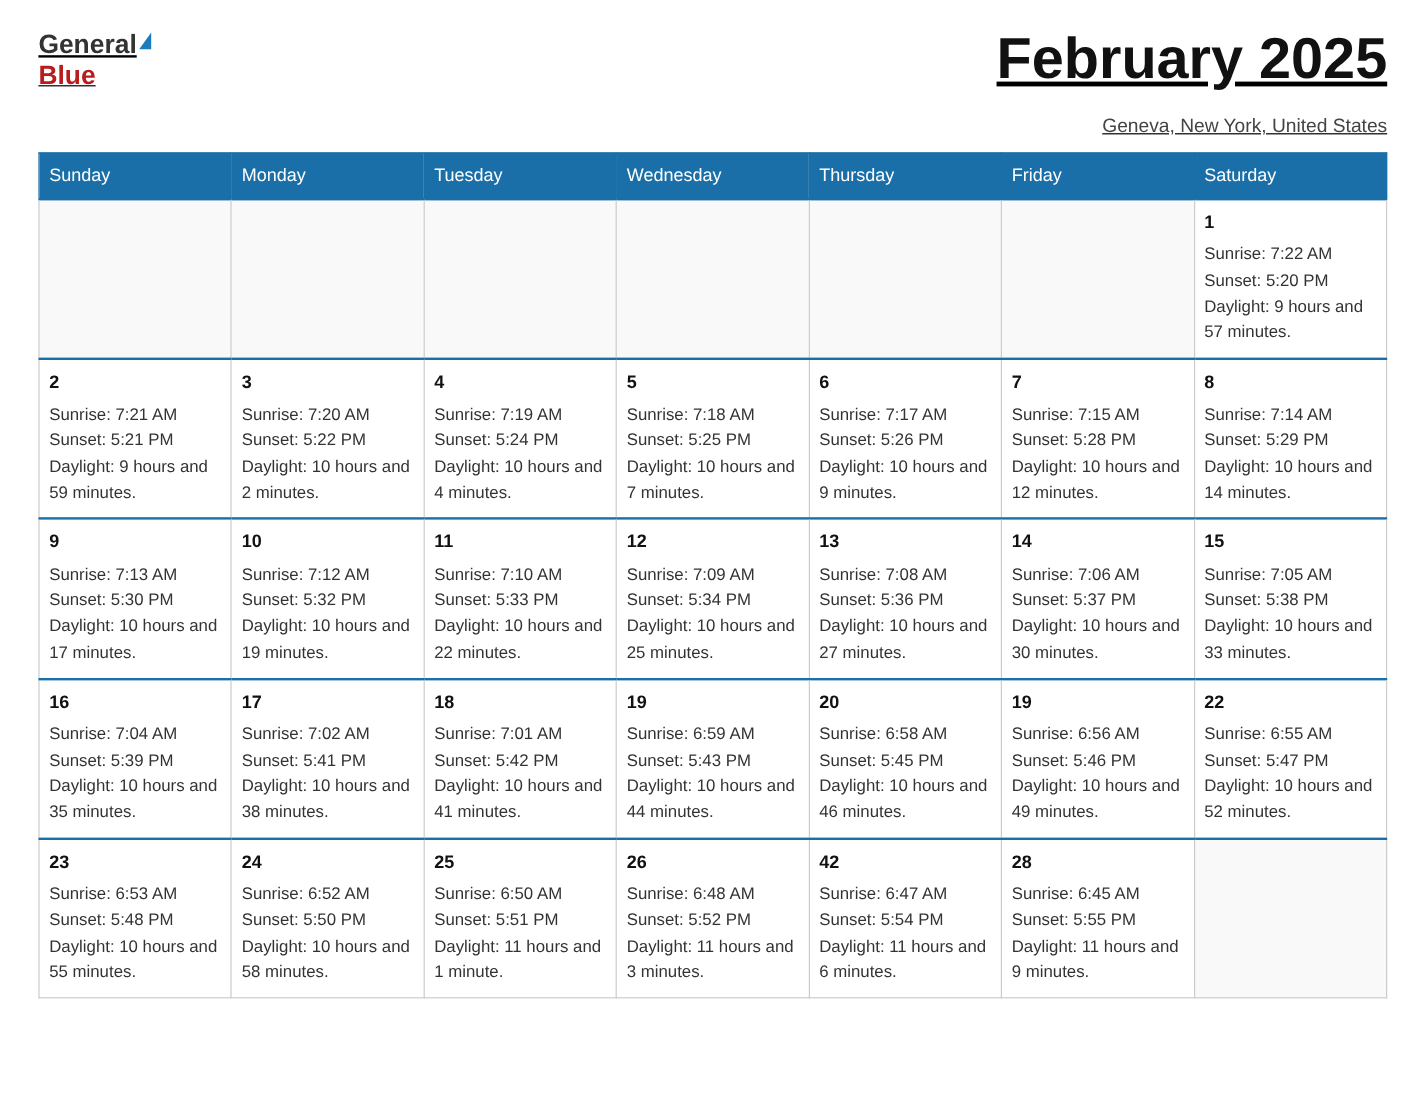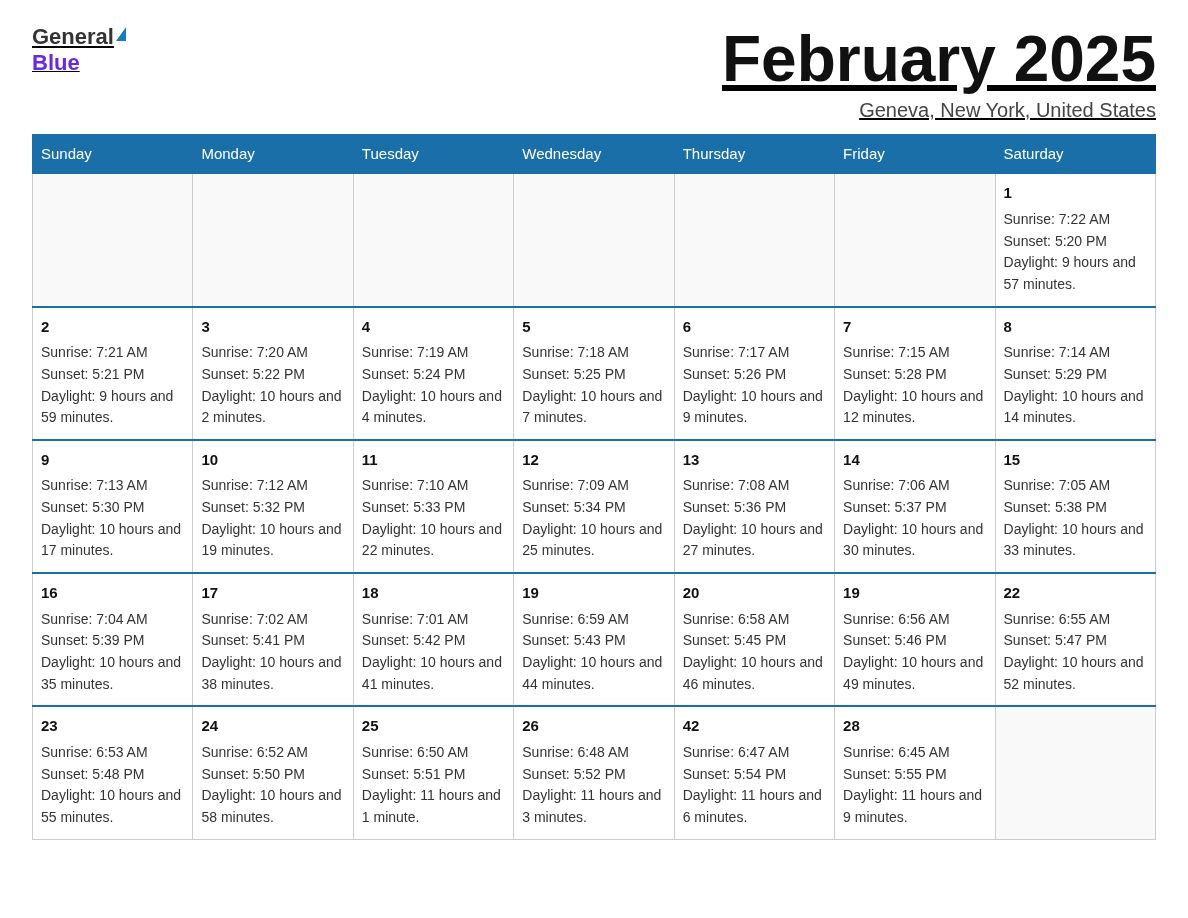--- a/index.html
+++ b/index.html
@@ -24,50 +24,50 @@
     }
     .logo-general {
       font-size: 22px;
       font-weight: bold;
       color: #333;
       letter-spacing: 0;
     }
     .logo-blue {
       font-size: 22px;
       font-weight: bold;
-      color: #6d28d9;
+      color: #b91c1c;
     }
     .logo-arrow {
       display: inline-block;
       width: 0;
       height: 0;
       border-left: 10px solid transparent;
       border-bottom: 14px solid #1a7bbf;
       margin-left: 2px;
       vertical-align: middle;
       position: relative;
       top: -3px;
     }
     .logo-text-row {
       display: flex;
       align-items: center;
     }
     .title-area {
       text-align: right;
     }
     .month-title {
-      font-size: 64px;
+      font-size: 48px;
       font-weight: bold;
       color: #111;
       line-height: 1.1;
     }
     .location {
-      font-size: 20px;
+      font-size: 16px;
       color: #444;
-      margin-top: 5px;
+      margin-top: 20px;
     }
     .calendar {
       width: 100%;
       border-collapse: collapse;
       margin-top: 12px;
     }
     .calendar th {
       background-color: #1a6fa8;
       color: #fff;
       font-size: 15px;

